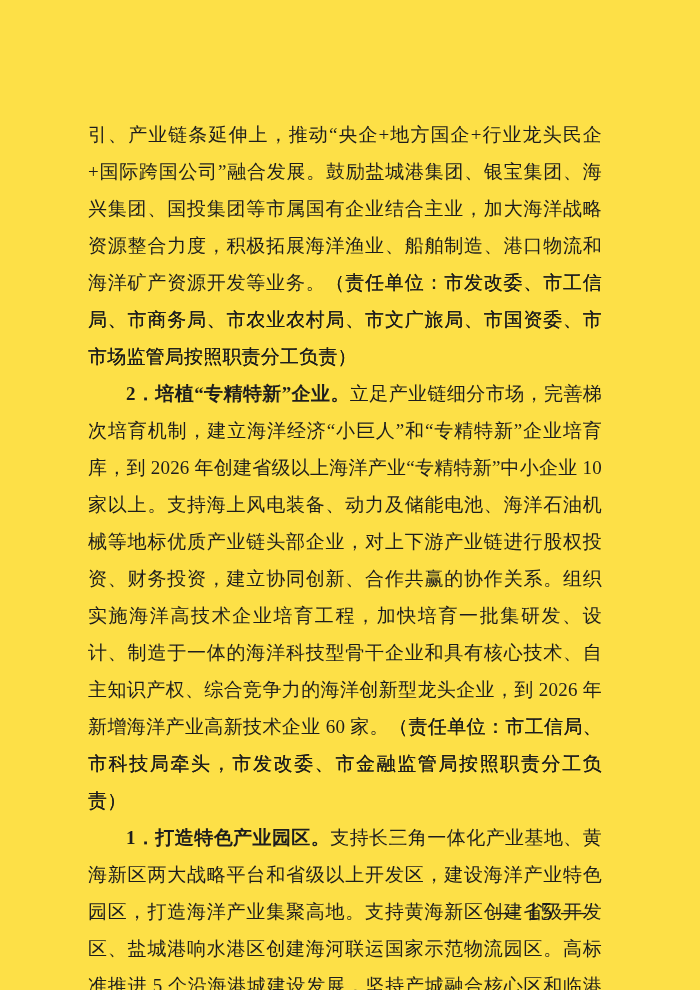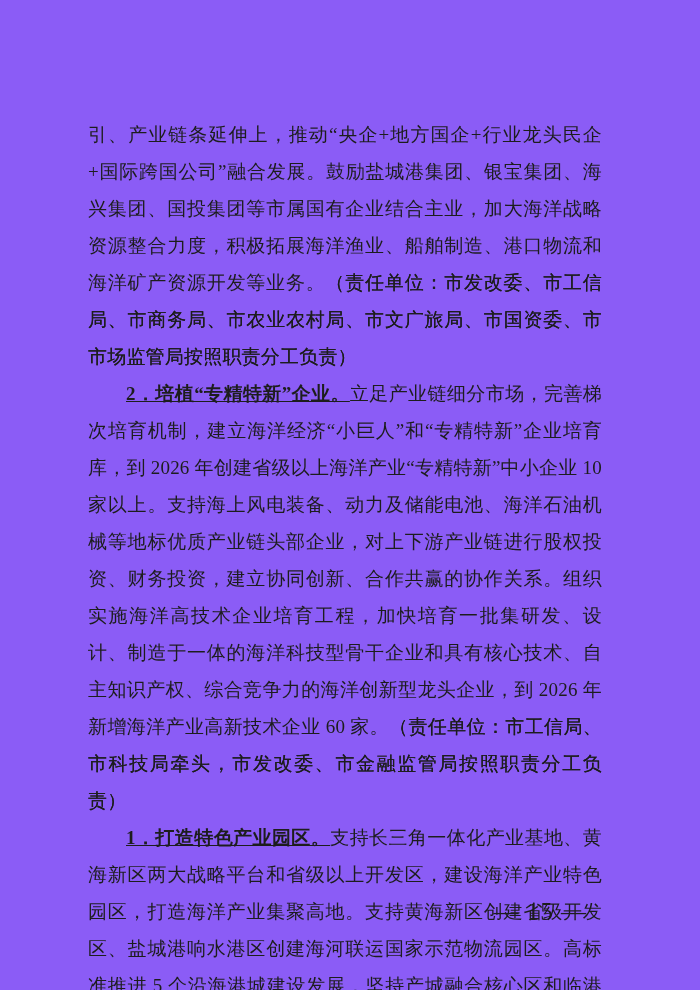--- a/index.html
+++ b/index.html
@@ -4,21 +4,21 @@
 <style>
   html, body {
     margin: 0;
     padding: 0;
     background: #ffffff;
   }
   .page {
     position: relative;
     width: 700px;
     height: 990px;
-    background: #8b5cf6;
+    background: #fde047;
     overflow: hidden;
     font-family: "Liberation Serif", "DejaVu Serif", serif;
     color: #1d1d1d;
   }
   .content {
     position: absolute;
     left: 88px;
     top: 116px;
     width: 514px;
     font-size: 19px;
@@ -29,21 +29,20 @@
   }
   .para {
     margin: 0;
     padding: 0;
   }
   .para.indent {
     text-indent: 2em;
   }
   .heading-run {
     font-weight: bold;
-    text-decoration: underline;
   }
   .resp-run {
     
     text-shadow: 0 0 0.4px currentColor;
   }
   .footer {
     position: absolute;
     top: 898px;
     right: 113px;
     font-size: 25px;

